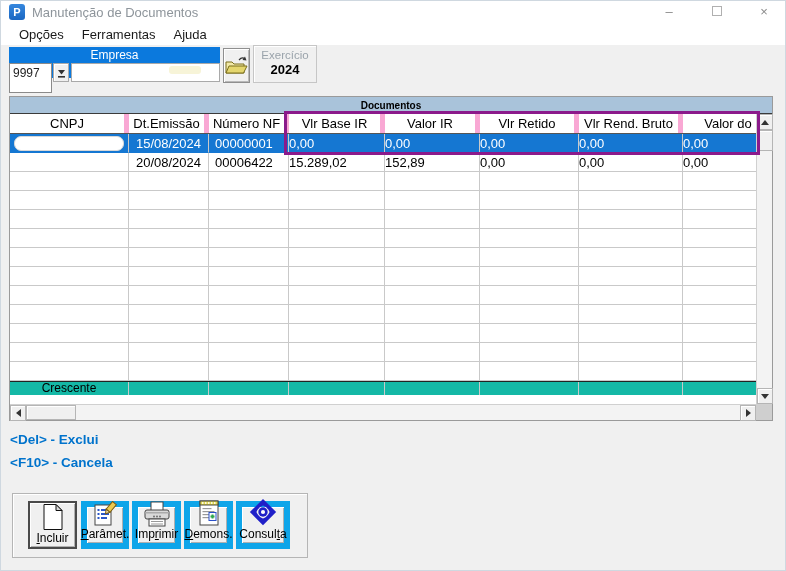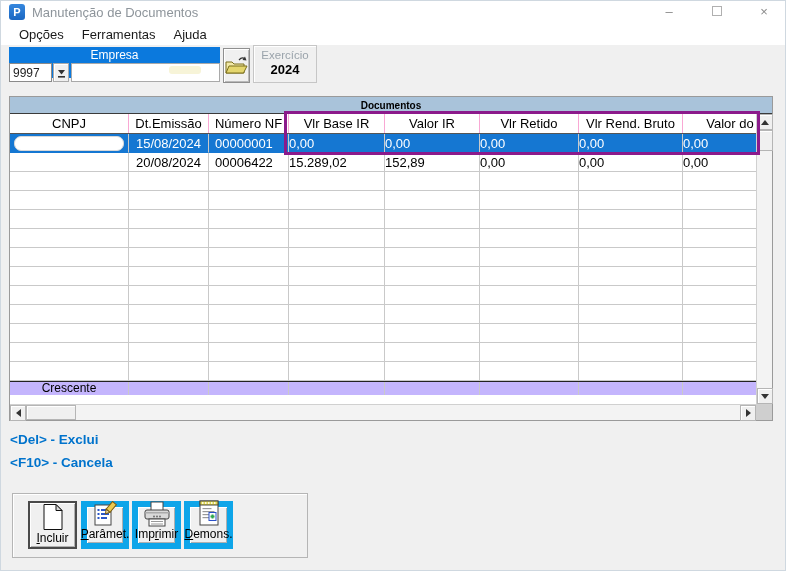--- a/index.html
+++ b/index.html
@@ -28,21 +28,21 @@
 
   
   .menubar{position:absolute;left:0;top:22px;width:100%;height:22px;background:#fff;
            display:flex;align-items:center;padding-left:9px;gap:0;}
   .menu-item{padding:2px 9px;font-size:13px;color:#1a1a1a;}
 
   
   .empresa-bar{position:absolute;left:8px;top:46px;width:211px;height:31px;
                background:var(--empresa_bar);color:#fff;text-align:center;
                font-size:12px;line-height:16px;}
-  .combo-input{position:absolute;left:8px;top:62px;width:43px;height:19px;background:#fff;
+  .combo-input{position:absolute;left:8px;top:62px;width:43px;height:30px;background:#fff;
                border:1px solid #8a8a8a;font-size:12px;padding:2px 3px;color:#222;}
   .combo-drop{position:absolute;left:52px;top:62px;width:16px;height:19px;background:#f0f0f0;
               border:1px solid #aaa;box-shadow:inset 1px 1px 0 #fff;display:flex;
               align-items:center;justify-content:center;}
   .name-input{position:absolute;left:70px;top:62px;width:149px;height:19px;background:#fff;
               border:1px solid #a9a9a9;}
   .name-highlight{position:absolute;left:97px;top:2px;width:32px;height:8px;
                   background:#f7f4d8;border-radius:3px;}
   .folder-btn{position:absolute;left:222px;top:47px;width:27px;height:35px;background:#f0f0f0;
               border:1px solid #8f8f8f;box-shadow:inset 1px 1px 0 #fff, inset -1px -1px 0 #b9b9b9;
@@ -56,24 +56,24 @@
   
   .grid{position:absolute;left:8px;top:95px;width:764px;height:325px;background:#fff;
         border:1px solid #9a9a9a;display:flex;flex-direction:column;}
   .grid-caption{height:17px;background:var(--caption_band);border-bottom:1px solid #3a3a3a;
                 text-align:center;font-weight:bold;font-size:10px;line-height:17px;color:#000;}
   .grid-main{display:flex;flex:1;min-height:0;}
   .grid-viewport{width:746px;overflow:hidden;display:flex;flex-direction:column;}
   .grid-row{display:flex;width:768px;flex:none;}
   .hrow{height:20px;border-bottom:1px solid #555;}
   .drow{height:19px;}
-  .frow{height:14px;border-top:1px solid #222;background:#c4b5fd;}
+  .frow{height:14px;border-top:1px solid #222;background:#14b8a6;}
   .cell{flex:none;border-right:1px solid var(--gridline);overflow:hidden;white-space:nowrap;
         font-size:13px;line-height:19px;position:relative;}
-  .hrow .cell{background:#fff;text-align:center;line-height:20px;border-right:1px solid #f9a8d4;}
+  .hrow .cell{background:#fff;text-align:center;line-height:20px;border-right:5px solid #f9a8d4;}
   .drow .cell{border-bottom:1px solid var(--gridline);}
   .frow .cell{font-size:12px;line-height:13px;text-align:center;border-right:1px solid var(--gridline);}
   .c0{width:119px;} .c1{width:80px;} .c2{width:80px;} .c3{width:96px;}
   .c4{width:95px;} .c5{width:99px;} .c6{width:104px;} .c7{width:95px;}
   .al-c{text-align:center;} .al-l{text-align:left;padding-left:6px;}
   .al-r{text-align:left;padding-right:5px;}
   .row-selected .cell{background:var(--selected_row);color:#fff;border-bottom:1px solid var(--selected_row);}
   .redaction{position:absolute;left:4px;top:2px;width:110px;height:15px;background:#fff;
              border:1px solid #d8d8d8;border-radius:7px;}
 
@@ -431,14 +431,29 @@
           <rect x="5.5" y="15" width="9" height="1.2" fill="#999"></rect>
             <rect x="5.5" y="18" width="12" height="1.2" fill="#999"></rect>
           <rect x="12" y="13.5" width="7" height="8" fill="#fff" stroke="#2a50c8"></rect>
           <rect x="14.5" y="15.5" width="2" height="4" fill="#2fa84f"></rect>
             <rect x="13.5" y="16.5" width="4" height="2" fill="#2fa84f"></rect>
         </svg>
       </div>
       <div class="tb-label"><span></span><span class="key">D</span><span>emons.</span></div>
     </div>
 
+    <div class="tb-btn b5">
+      <div class="tb-icon">
+        <svg width="30" height="30" viewBox="0 0 32 32">
+          <g fill="#2020c8">
+            <path d="M16 2 L30 16 L23 16 Q21 11 16 9 Z"></path>
+            <path d="M30 16 L16 30 L16 23 Q21 21 23 16 Z"></path>
+            <path d="M16 30 L2 16 L9 16 Q11 21 16 23 Z"></path>
+            <path d="M2 16 L16 2 L16 9 Q11 11 9 16 Z"></path>
+          </g>
+          <circle cx="16" cy="16" r="5" fill="#2020c8"></circle>
+          <circle cx="16" cy="16" r="2.2" fill="#fff"></circle>
+        </svg>
+      </div>
+      <div class="tb-label"><span>Consul</span><span class="key">t</span><span>a</span></div>
+    </div>
   </div>
 </div>
 
 </body></html>

